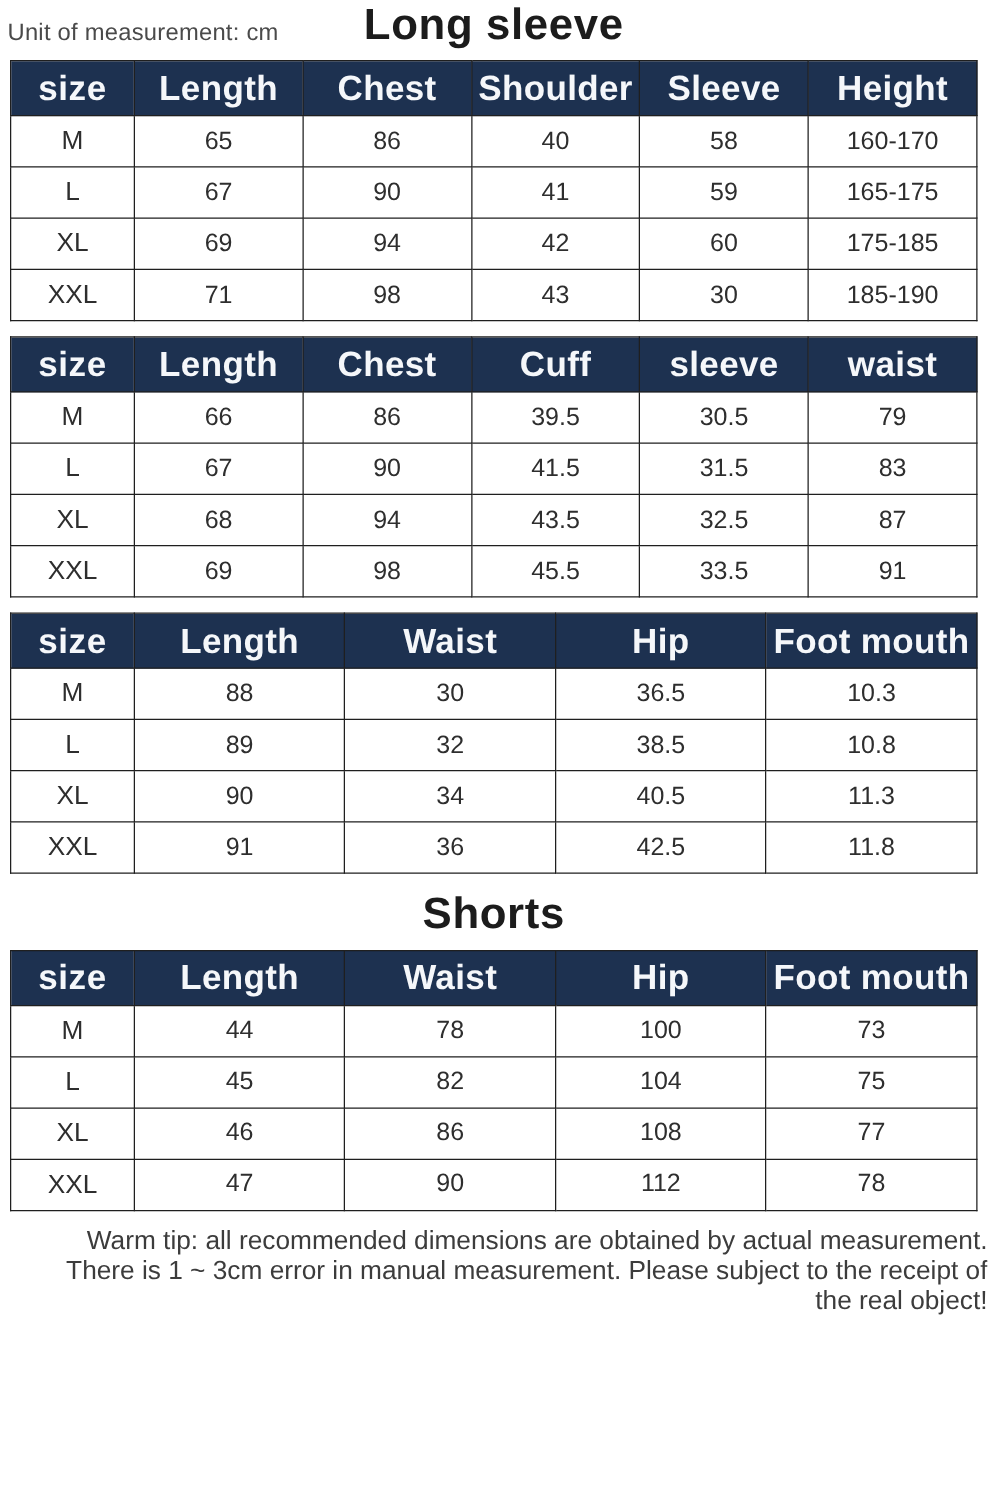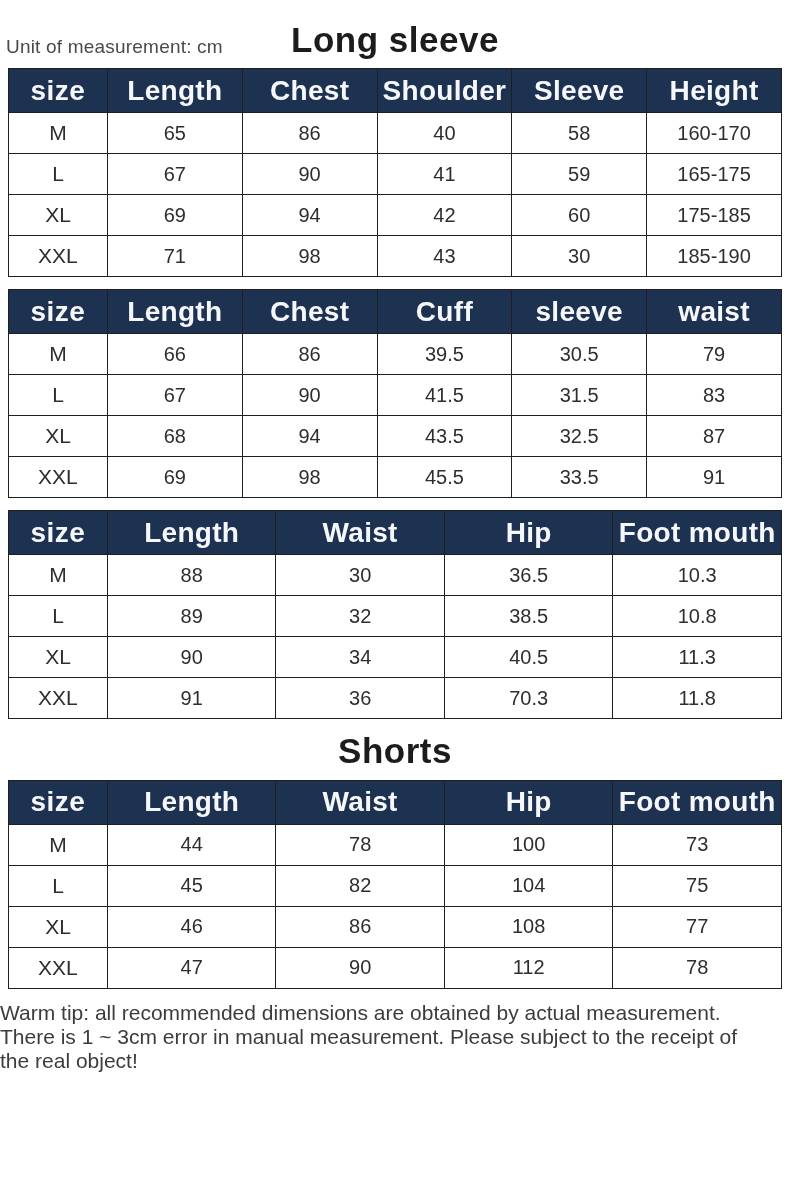--- a/index.html
+++ b/index.html
@@ -11,21 +11,21 @@
     --muted-text:#4a4a4a;
   }
   *{box-sizing:border-box;margin:0;padding:0;}
   html,body{width:790px;background:#ffffff;}
   body{
     height:1199px;
     overflow:hidden;
     font-family:"Liberation Sans","DejaVu Sans",sans-serif;
     color:var(--body-text);
   }
-  .page{width:790px;padding-top:20px;}
+  .page{width:790px;}
   .title-row{position:relative;text-align:center;margin-bottom:8px;}
   .section-title{
     font-size:35px;
     font-weight:700;
     color:var(--title-text);
     line-height:1.15;
     letter-spacing:0.5px;
   }
   .unit-note{
     position:absolute;
@@ -63,21 +63,21 @@
   }
   td{
     font-size:20px;
     height:41px;
     color:var(--body-text);
     background:#ffffff;
   }
   td.size-td{font-size:21px;}
   .footer-note{
     margin-top:4px;
-    text-align:left;
+    text-align:right;
     font-size:21px;
     line-height:24px;
     color:#3c3c3c;
   }
 </style>
 </head>
 <body>
 
 <div class="page">
 
@@ -236,21 +236,21 @@
             <td class="size-td">XL</td>
             <td>90</td>
             <td>34</td>
             <td>40.5</td>
             <td>11.3</td>
           </tr>
           <tr>
             <td class="size-td">XXL</td>
             <td>91</td>
             <td>36</td>
-            <td>70.3</td>
+            <td>42.5</td>
             <td>11.8</td>
           </tr>
         </tbody>
       </table>
   </section>
 
   <section class="section">
     <div class="title-row">
       <h1 class="section-title">Shorts</h1>
     </div>

